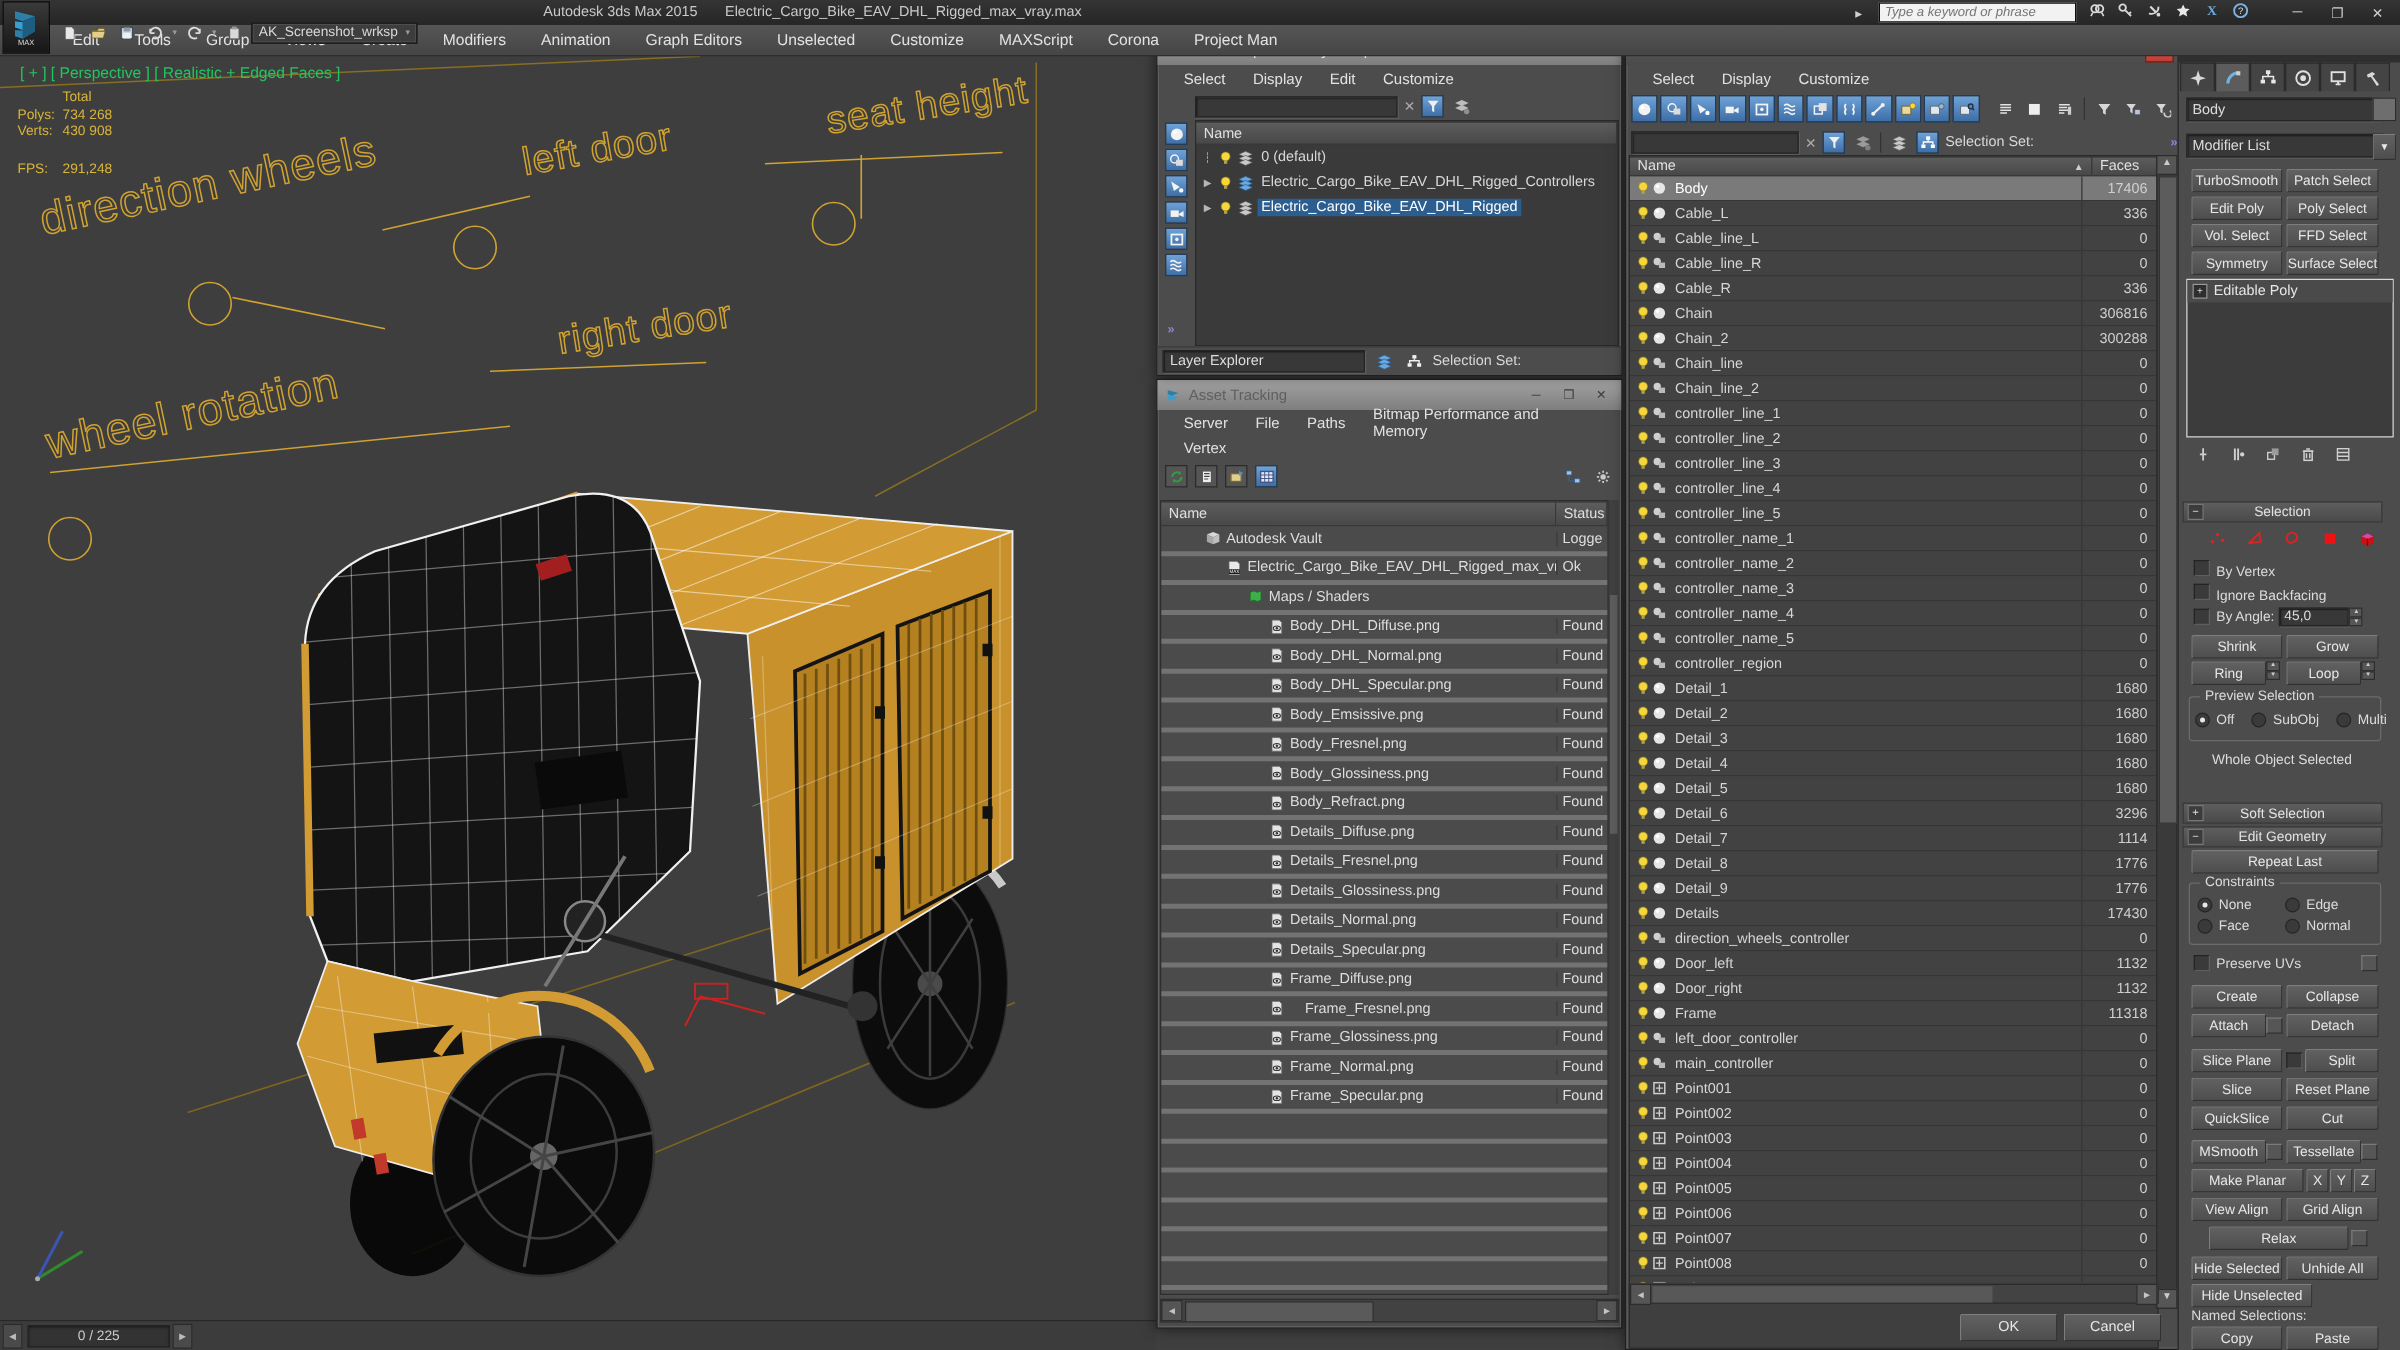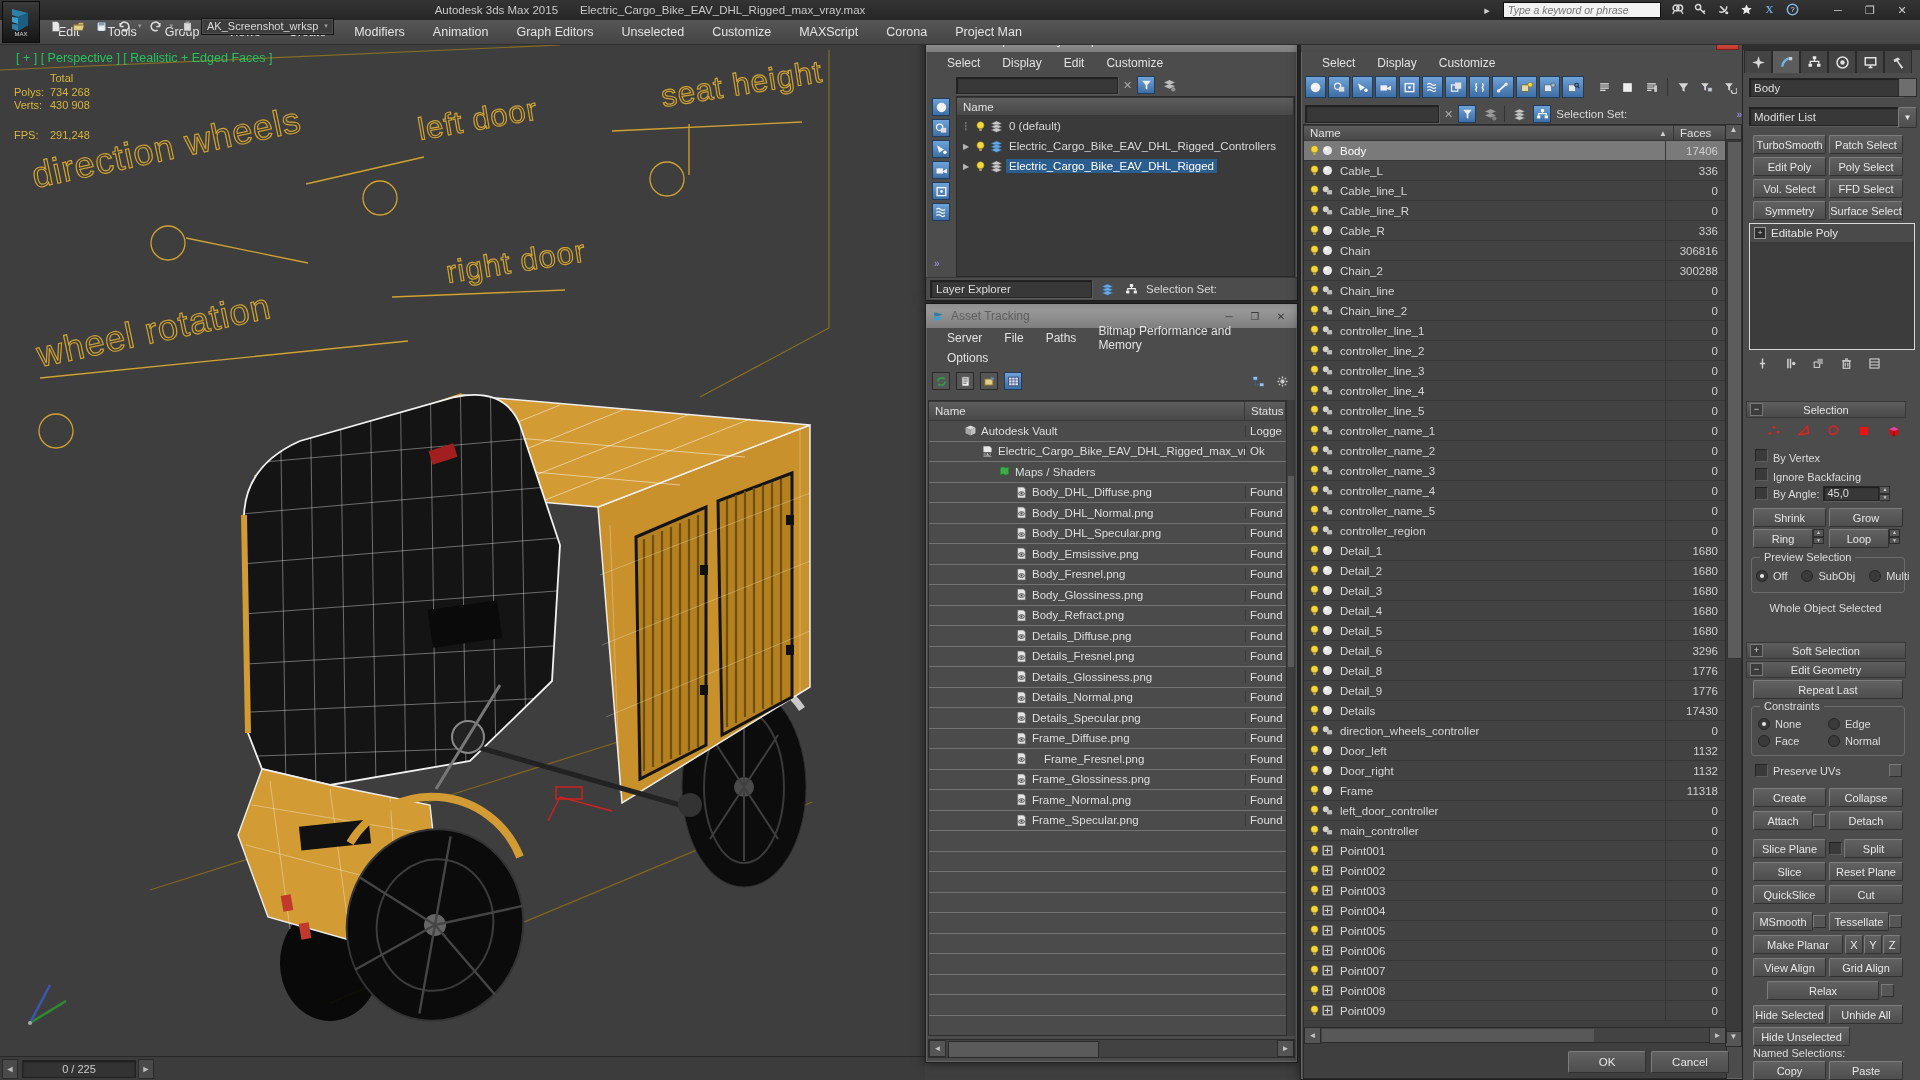--- a/index.html
+++ b/index.html
@@ -63,21 +63,21 @@
   #se-tools{position:absolute;left:2px;top:0;width:26px;bottom:0;display:flex;flex-direction:column;gap:3px;align-items:center;padding-top:2px;}
   #se-list{position:absolute;left:30px;top:0;right:2px;bottom:0;background:#3a3a3a;border:1px solid #2a2a2a;}
   #se-footer{position:absolute;left:0;bottom:0;width:100%;height:23px;background:#4c4c4c;display:flex;align-items:center;gap:6px;padding:0 4px;box-sizing:border-box;border-top:1px solid #3a3a3a;}
   #se-mode{width:150px;height:16px;font-size:11.5px;display:flex;align-items:center;padding:0 5px;}
   .se-row{height:20px;display:flex;align-items:center;gap:3px;font-size:11.5px;color:#d8d8d8;padding-left:4px;}
   .se-row .nm{padding:1px 3px;}
   .se-row.sel .nm{background:#2c5d8f;color:#fff;}
   .twist{width:10px;color:#b5b5b5;font-size:8px;text-align:center;}
   #at-toolbar{display:flex;align-items:center;gap:6px;padding:4px 6px;}
   #at-list{position:absolute;left:2px;top:96px;right:10px;bottom:26px;background:#4b4b4b;border:1px solid #2e2e2e;overflow:hidden;}
-  .at-row{height:19.5px;border-bottom:1px solid #737373;display:flex;align-items:center;font-size:11.5px;color:#dedede;}
+  .at-row{height:19.5px;border-bottom:4px solid #737373;display:flex;align-items:center;font-size:11.5px;color:#dedede;}
   .at-status{width:41px;flex:0 0 41px;border-left:1px solid #3b3b3b;padding-left:4px;box-sizing:border-box;overflow:hidden;}
   #at-vscroll{position:absolute;right:2px;top:96px;width:8px;bottom:26px;background:#404040;}
   #at-hscroll{position:absolute;left:2px;right:2px;bottom:4px;height:17px;background:#424242;border:1px solid #2e2e2e;display:flex;align-items:center;justify-content:space-between;}
   .scr-btn{width:15px;height:15px;background:#555;border:1px solid #2c2c2c;color:#c5c5c5;font-size:8px;display:flex;align-items:center;justify-content:center;}
   
   #sfs-list{position:absolute;left:2px;top:96px;width:424px;bottom:0;background:#3f3f3f;border:1px solid #2a2a2a;box-sizing:border-box;}
   #sfs-rows{position:absolute;left:0;top:16px;right:0;height:885px;overflow:hidden;}
   .sfs-row{height:20px;display:flex;align-items:center;border-bottom:1px solid #363636;background:#424242;padding-left:4px;box-sizing:border-box;}
   .sfs-row.sel{background:#7a7a7a;}
   .sfs-row.sel .nm{color:#fff;}
@@ -597,21 +597,21 @@
       <span class="tb-btn">❒</span>
       <span class="tb-btn">✕</span>
     </div>
     <div class="menurow" id="at-menus1" style="height:20px">
         <span class="mi">Server</span>
         <span class="mi">File</span>
         <span class="mi">Paths</span>
         <span class="mi">Bitmap Performance and Memory</span>
       </div>
     <div class="menurow" id="at-menus2" style="height:20px">
-        <span class="mi">Options</span>
+        <span class="mi">Vertex</span>
       </div>
     <div id="at-toolbar">
         <span class="tbtn small">
           <svg width="13" height="13" viewBox="0 0 12 12">
             <path d="M2.6,6 a3.4,3.4 0 0 1 6,-2.1 M9.4,6 a3.4,3.4 0 0 1 -6,2.1" fill="none" stroke="#2f9e3f" stroke-width="1.5"></path>
             <path d="M8.4,1.4 L9,4 6.6,3.6Z M3.6,10.6 L3,8 5.4,8.4Z" fill="#2f9e3f"></path>
           </svg>
         </span>
         <span class="tbtn small">
           <svg width="13" height="13" viewBox="0 0 12 12">
@@ -1540,20 +1540,36 @@
               </svg>
             </span>
             <span class="icon12">
               <svg width="13" height="13" viewBox="0 0 12 12">
                 <circle cx="6" cy="6" r="4.2" fill="#e6e6e6"></circle>
                 <circle cx="4.6" cy="4.6" r="1.3" fill="#fff"></circle>
               </svg>
             </span>
             <span class="nm">Detail_6</span>
             <span class="fc">3296</span>
+          </div>
+          <div class="sfs-row">
+            <span class="icon12">
+              <svg width="13" height="13" viewBox="0 0 12 12">
+                <circle cx="6" cy="4.8" r="3.3" fill="#f5d73b" stroke="#8a7a1a" stroke-width=".5"></circle>
+                <rect x="4.8" y="7.8" width="2.4" height="2.4" fill="#b0a24a"></rect>
+              </svg>
+            </span>
+            <span class="icon12">
+              <svg width="13" height="13" viewBox="0 0 12 12">
+                <circle cx="6" cy="6" r="4.2" fill="#e6e6e6"></circle>
+                <circle cx="4.6" cy="4.6" r="1.3" fill="#fff"></circle>
+              </svg>
+            </span>
+            <span class="nm">Detail_7</span>
+            <span class="fc">1114</span>
           </div>
           <div class="sfs-row">
             <span class="icon12">
               <svg width="13" height="13" viewBox="0 0 12 12">
                 <circle cx="6" cy="4.8" r="3.3" fill="#f5d73b" stroke="#8a7a1a" stroke-width=".5"></circle>
                 <rect x="4.8" y="7.8" width="2.4" height="2.4" fill="#b0a24a"></rect>
               </svg>
             </span>
             <span class="icon12">
               <svg width="13" height="13" viewBox="0 0 12 12">

